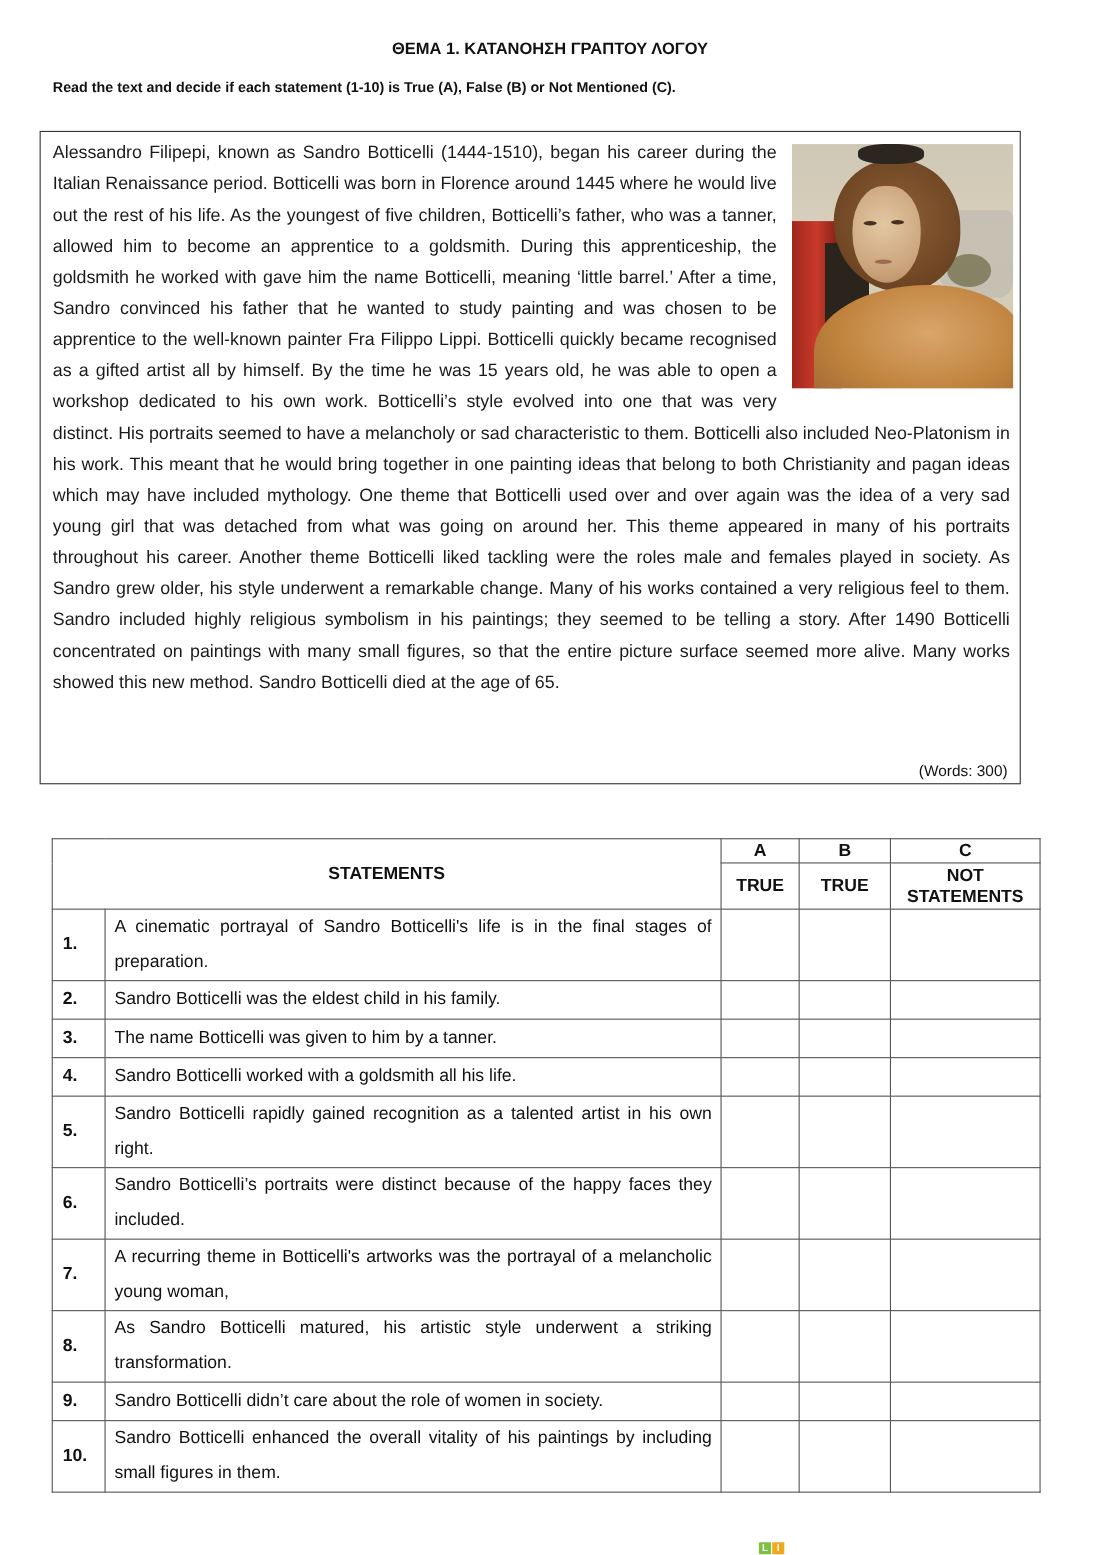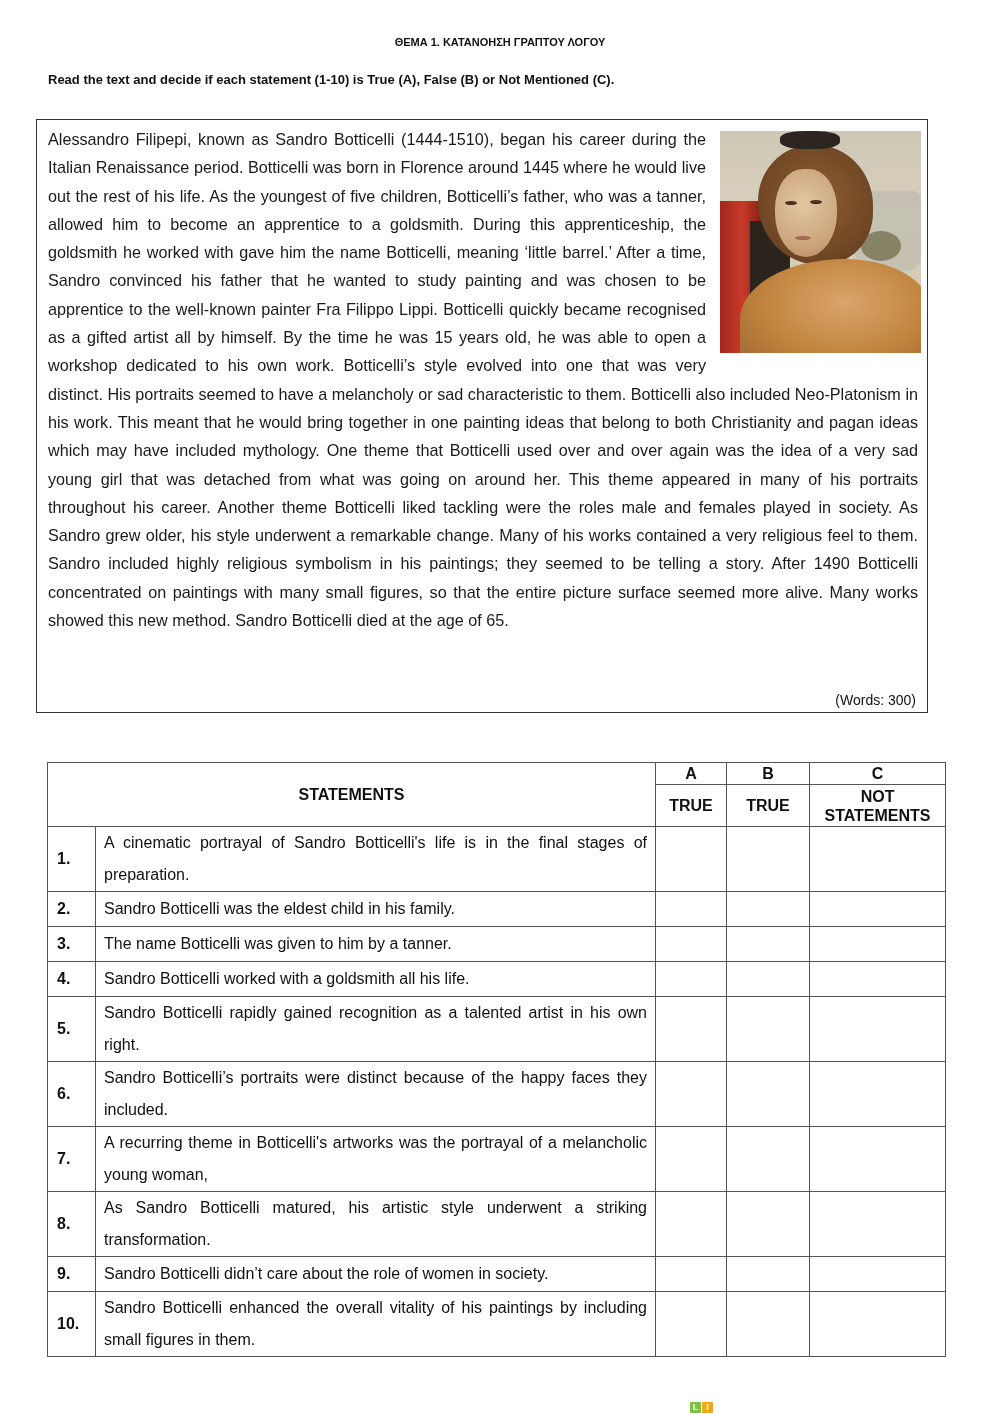--- a/index.html
+++ b/index.html
@@ -1,18 +1,18 @@
 <!DOCTYPE html>
 <html><head>
 <meta charset="utf-8">
 <style>
   html, body { margin: 0; padding: 0; background: #ffffff; }
   body { width: 1000px; height: 1414px; position: relative; overflow: hidden; color: #111; }
   .title { position: absolute; top: 36px; left: 0; width: 1000px; text-align: center;
-    font-family: "Liberation Sans", sans-serif; font-weight: bold; font-size: 11px; }
+    font-family: "Liberation Sans", sans-serif; font-weight: bold; font-size: 15px; }
   .instructions { position: absolute; top: 72px; left: 48px;
     font-family: "Liberation Sans", sans-serif; font-weight: bold; font-size: 13px; }
   .textbox { position: absolute; top: 119px; left: 36px; width: 892px; height: 594px;
     border: 1.5px solid #333; box-sizing: border-box; }
   .passage { position: absolute; top: 5px; left: 11px; width: 870px;
     font-family: "Liberation Sans", sans-serif; font-size: 16.2px; line-height: 28.3px;
     text-align: justify; margin: 0; color: #1a1a1a; }
   .portrait { float: right; width: 201px; height: 222px; margin: 6px -3px 4px 14px; position: relative; overflow: hidden;
     background: linear-gradient(180deg, #cfc8b6 0%, #d9d0bc 40%, #cfc6b1 100%); }
   .portrait .p-bg2 { position: absolute; right: 0; top: 60px; width: 70px; height: 80px; background: #b9b8ad; opacity: .6; border-radius: 30% 10% 20% 40%; }

